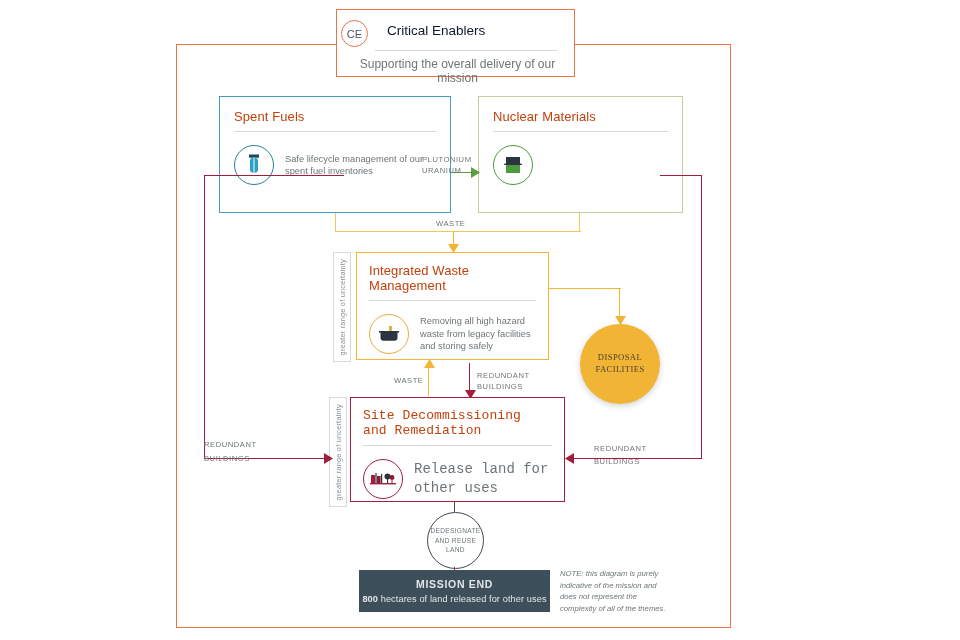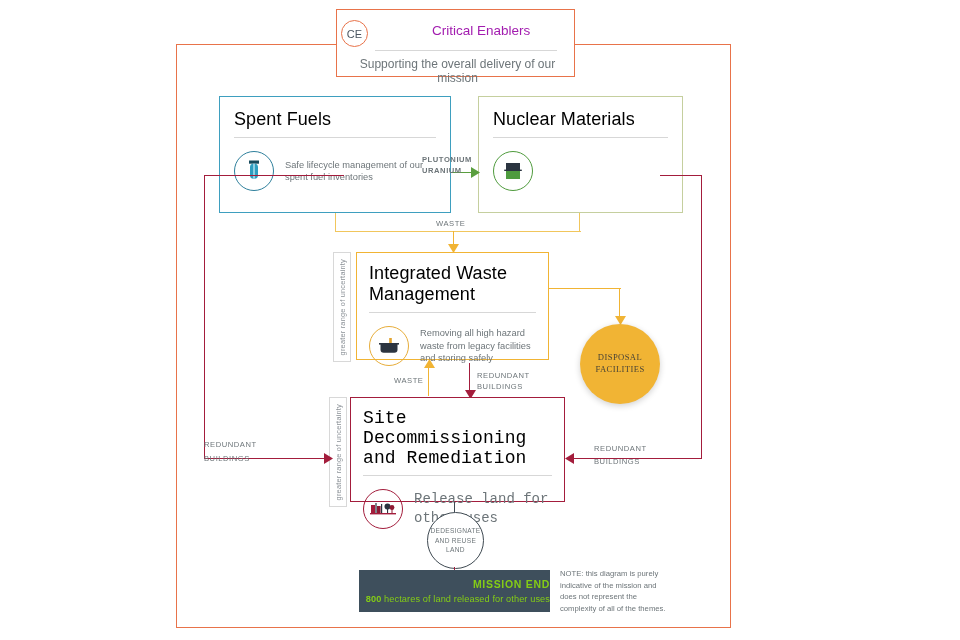--- a/index.html
+++ b/index.html
@@ -5,21 +5,21 @@
   html,body{margin:0;padding:0;background:#ffffff;}
   body{width:960px;height:640px;overflow:hidden;
        font-family:"Liberation Sans", sans-serif;color:#5b6770;}
   #stage{position:relative;width:960px;height:640px;}
 
   
   .frame-seg{position:absolute;background:#e8734a;}
 
   
   .card{position:absolute;background:#fff;box-sizing:border-box;border:1px solid #ccc;}
-  .card-title{font-size:18px;font-weight:400;color:#000000;letter-spacing:.1px;}
+  .card-title{font-size:13px;font-weight:400;color:#c2410c;letter-spacing:.1px;}
   .card-rule{height:1px;background:#d7d7d7;margin-top:7px;}
   .card-body{display:flex;align-items:center;gap:11px;margin-top:13px;}
   .card-desc{font-size:9.3px;line-height:1.33;color:#6d7579;}
 
   .icon-ring{width:38px;height:38px;border-radius:50%;border:1.4px solid #000;
              flex:0 0 38px;display:flex;align-items:center;justify-content:center;}
 
   
   .unc-tab{position:absolute;background:#fff;border:1px solid #d8d8d8;
            display:flex;align-items:center;justify-content:center;}
@@ -28,31 +28,31 @@
 
   
   .ln{position:absolute;}
   .lab{position:absolute;font-size:7.6px;letter-spacing:.55px;color:#6d7579;
        line-height:1.5;white-space:nowrap;}
 
   
   .circ{position:absolute;border-radius:50%;display:flex;align-items:center;
         justify-content:center;text-align:center;}
 
-  .mission{position:absolute;background:#3e4f5c;color:#84cc16;display:flex;
-           flex-direction:column;align-items:flex-end;justify-content:center;}
+  .mission{position:absolute;background:#3e4f5c;color:#e5e5e5;display:flex;
+           flex-direction:column;align-items:center;justify-content:center;}
   .mission-t{font-size:10.5px;font-weight:bold;letter-spacing:.7px;}
   .mission-s{font-size:9.2px;margin-top:4px;letter-spacing:.1px;}
   .mission-s b{font-weight:bold;}
 
-  .note{position:absolute;font-size:7.7px;line-height:1.5;
+  .note{position:absolute;font-size:7.7px;font-style:italic;line-height:1.5;
         color:#6d7579;width:108px;}
 
   .ce-box{position:absolute;background:#fff;border:1px solid #e8734a;}
-  .ce-title{font-size:13.5px;color:#a21caf;margin-left:45px;}
+  .ce-title{font-size:13.5px;color:#0f172a;}
   .ce-rule{height:1px;background:#d7d7d7;}
   .ce-sub{font-size:12px;color:#6d7579;text-align:center;}
   .ce-badge{position:absolute;width:25px;height:25px;border-radius:50%;
             border:1.3px solid #e8734a;display:flex;align-items:center;
             justify-content:center;font-size:11px;color:#4a5560;background:#fff;}
 </style>
 </head>
 <body>
 
 <div id="stage">
@@ -106,21 +106,21 @@
           </svg>
         </div>
       </div>
     </div>
   </div>
 
   <div class="ln" style="left:451px;top:172px;width:22px;height:1.4px;background:#5a9e3e;"></div>
   <svg class="ln" style="left:471px;top:167px;" width="9" height="11" viewBox="0 0 9 11">
     <polygon points="0,0 9,5.5 0,11" fill="#5a9e3e"></polygon>
   </svg>
-  <div class="lab" style="left:422px;top:154px;font-weight:bold;">
+  <div class="lab" style="left:422px;top:154px;">
     <div>PLUTONIUM</div>
     <div>URANIUM</div>
   </div>
 
   <div class="ln" style="left:335px;top:213px;width:1.4px;height:19px;background:#f1c65c;"></div>
   <div class="ln" style="left:579px;top:213px;width:1.4px;height:19px;background:#f1c65c;"></div>
   <div class="ln" style="left:335px;top:231px;width:246px;height:1.4px;background:#f1c65c;"></div>
   <div class="ln" style="left:453px;top:231px;width:1.4px;height:15px;background:#f1b434;"></div>
   <svg class="ln" style="left:448px;top:244px;" width="11" height="9" viewBox="0 0 11 9">
     <polygon points="0,0 11,0 5.5,9" fill="#f1b434"></polygon>

